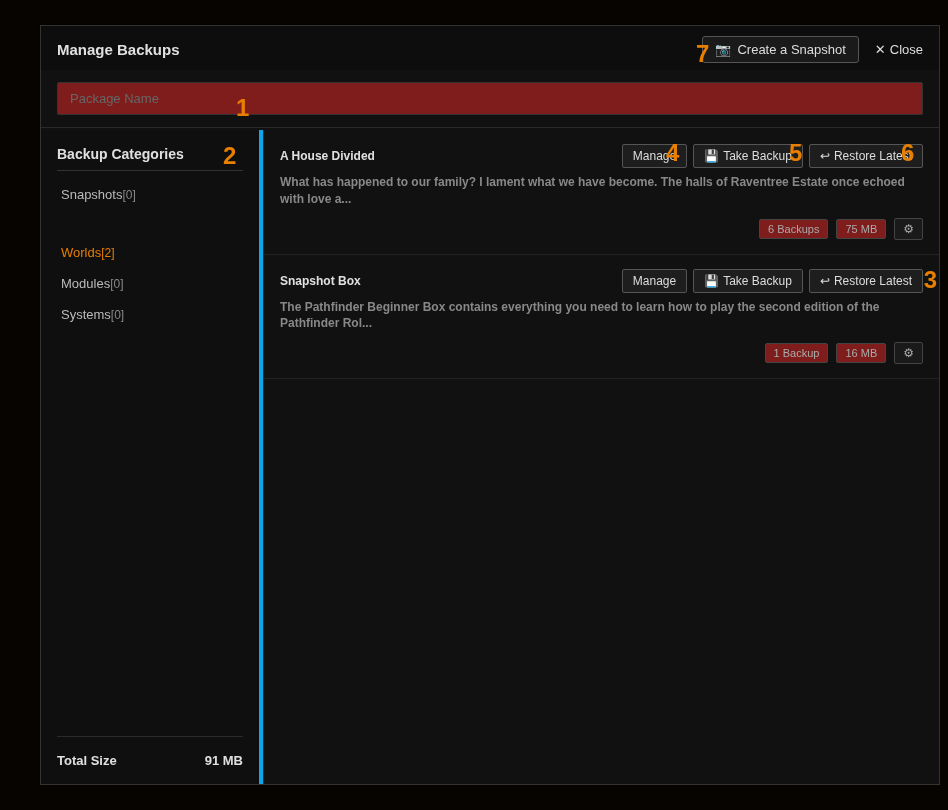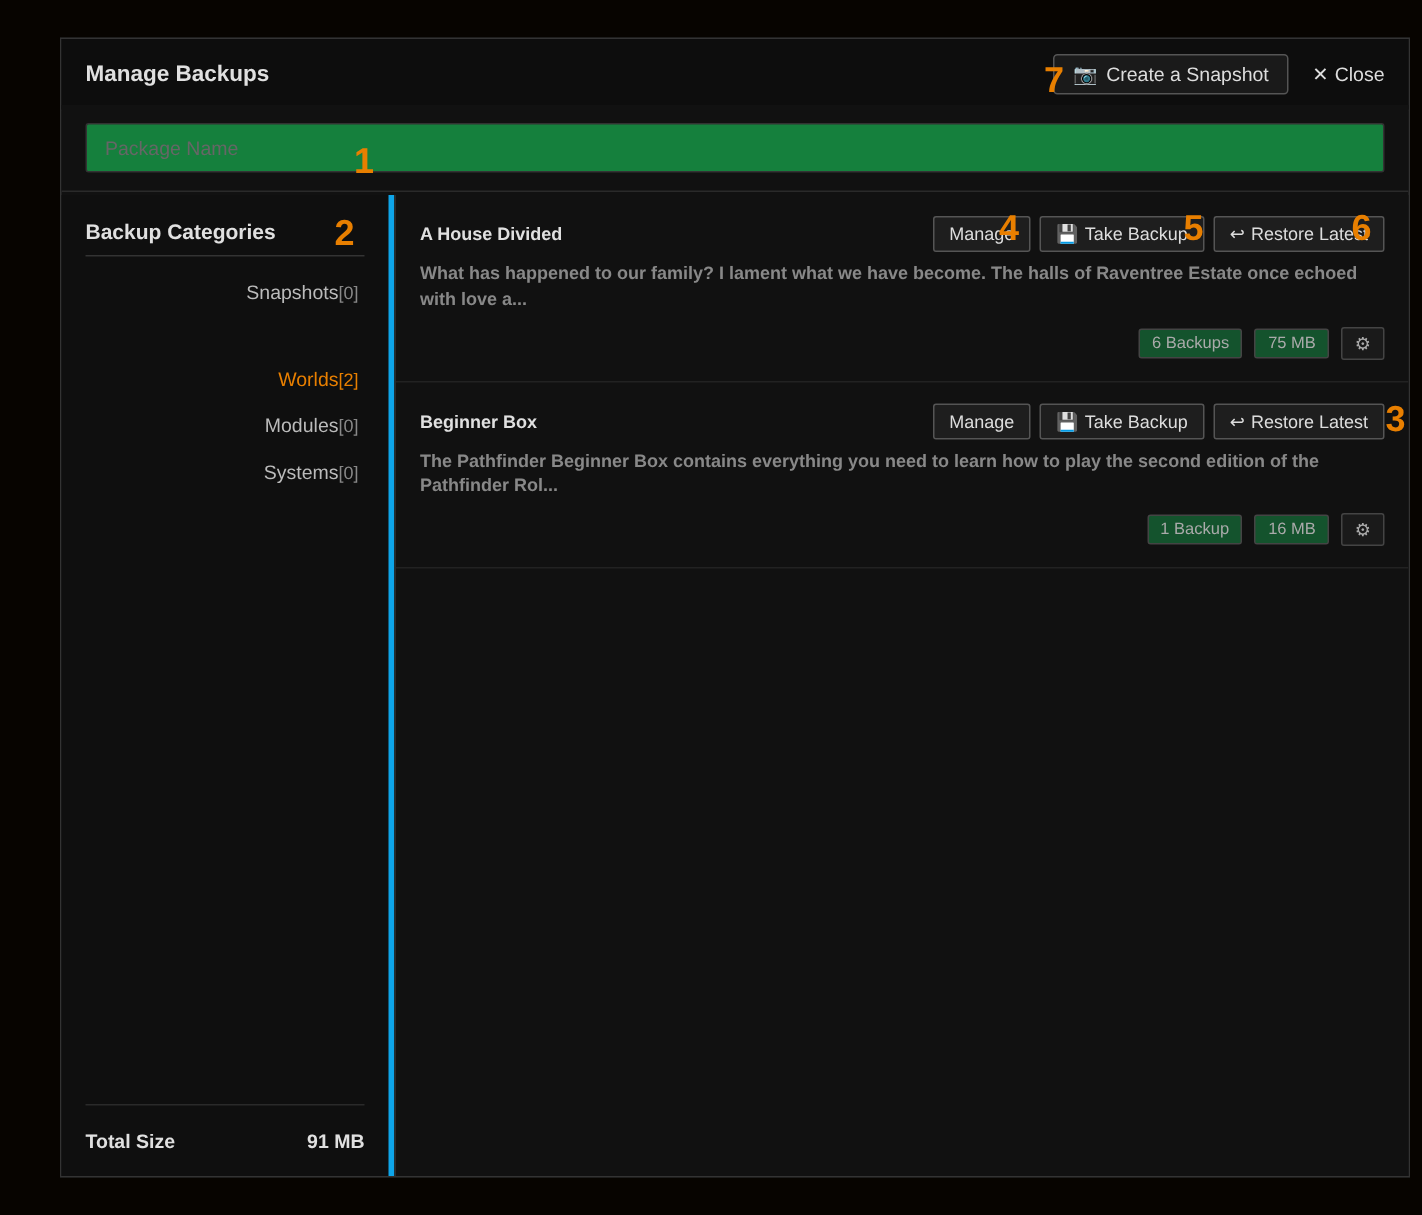--- a/index.html
+++ b/index.html
@@ -89,21 +89,21 @@
       border-bottom: 1px solid #2a2a2a;
       position: absolute;
       top: 44px;
       left: 0;
       right: 0;
       z-index: 10;
     }
 
     .search-input {
       width: 100%;
-      background: #15803d;
+      background: #7f1d1d;
       border: 1px solid #333;
       color: #ccc;
       padding: 8px 12px;
       font-size: 13px;
       outline: none;
       border-radius: 2px;
     }
 
     .search-input::placeholder { color: #666; }
 
@@ -128,21 +128,21 @@
       color: #e0e0e0;
       font-size: 14px;
       font-weight: bold;
       margin-bottom: 8px;
       padding-bottom: 8px;
       border-bottom: 1px solid #333;
     }
 
     .sidebar-item {
       display: flex;
-      justify-content: flex-end;
+      justify-content: flex-start;
       align-items: center;
       padding: 8px 4px;
       font-size: 13px;
       cursor: pointer;
       color: #bbb;
       border-radius: 2px;
     }
 
     .sidebar-item.active {
       color: #e87f00;
@@ -237,21 +237,21 @@
     }
 
     .package-meta {
       display: flex;
       gap: 8px;
       align-items: center;
       justify-content: flex-end;
     }
 
     .meta-badge {
-      background: #14532d;
+      background: #7f1d1d;
       border: 1px solid #444;
       color: #aaa;
       padding: 3px 8px;
       font-size: 11px;
       border-radius: 2px;
       cursor: default;
     }
 
     .meta-icon-btn {
       background: #1a1a1a;
@@ -351,21 +351,21 @@
           <div class="package-description">What has happened to our family? I lament what we have become. The halls of Raventree Estate once echoed with love a...</div>
           <div class="package-meta">
             <span class="meta-badge">6 Backups</span>
             <span class="meta-badge">75 MB</span>
             <button class="meta-icon-btn">⚙</button>
           </div>
         </div>
 
         <div class="package-item">
           <div class="package-header">
-            <span class="package-name">Beginner Box</span>
+            <span class="package-name">Snapshot Box</span>
             <div class="package-actions">
               <button class="btn">
                 <span>Manage</span>
               </button>
               <button class="btn">
                 <span>💾</span>
                 <span>Take Backup</span>
               </button>
               <button class="btn">
                 <span>↩</span>

